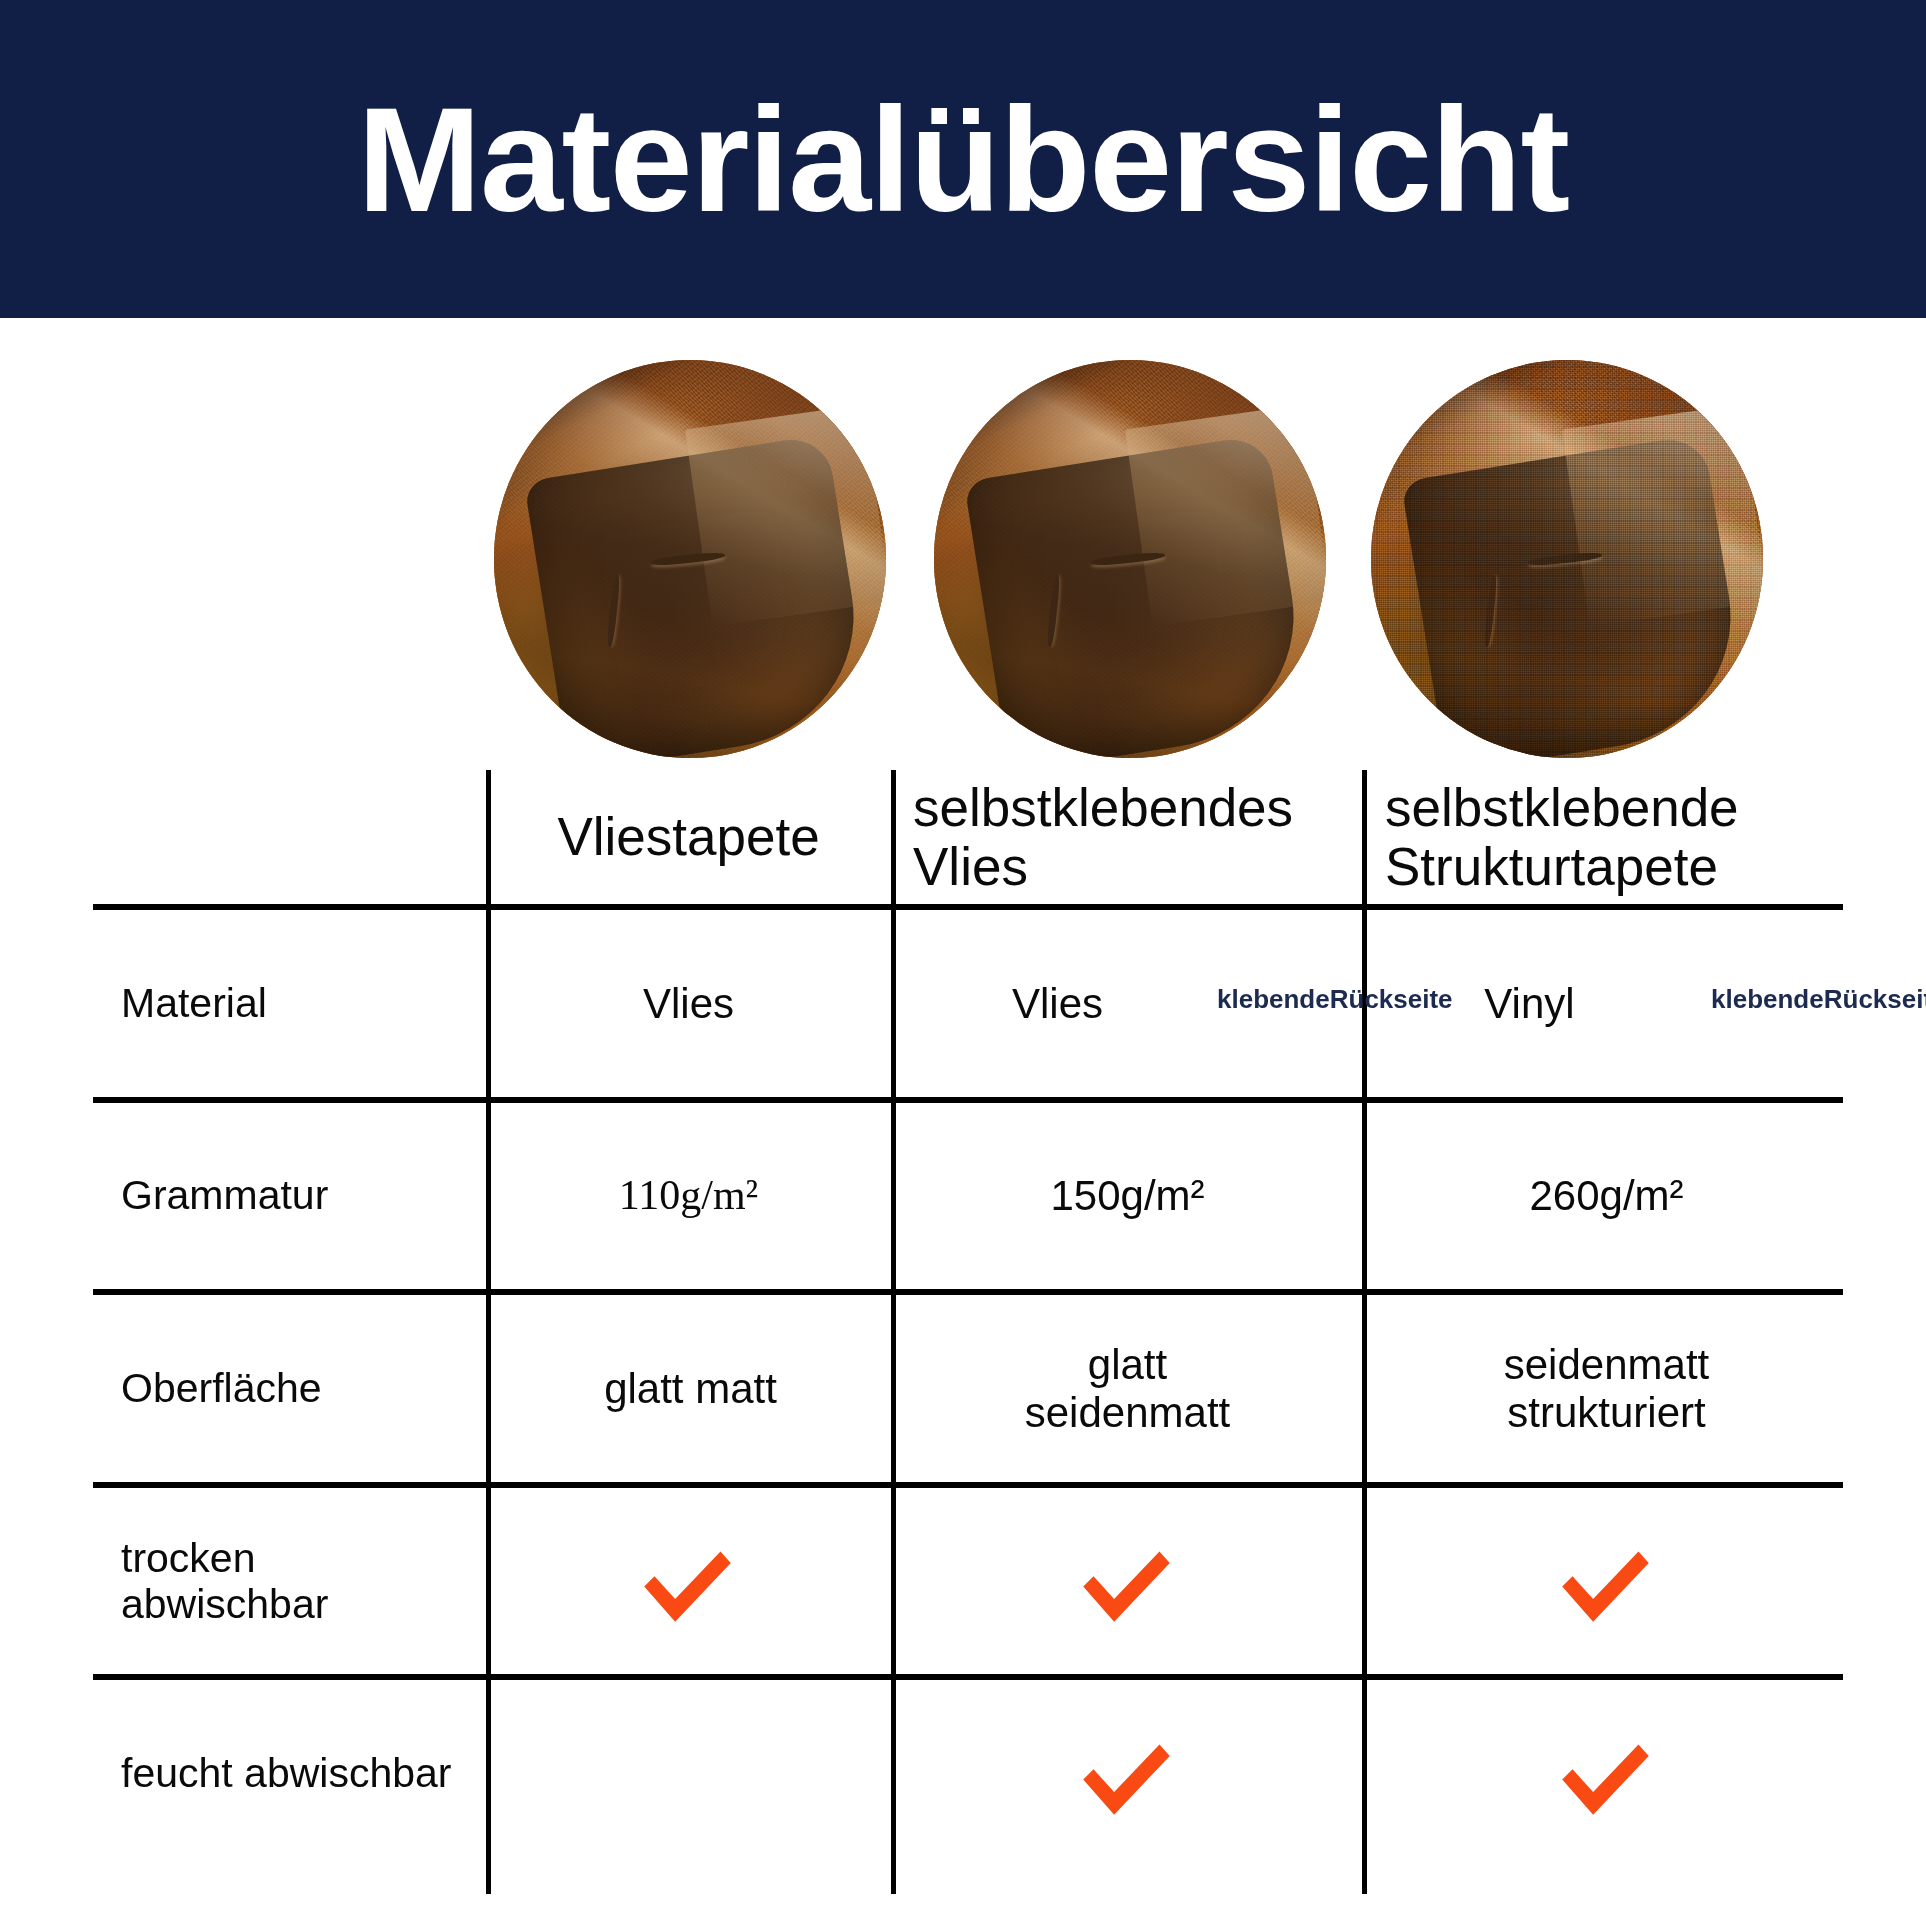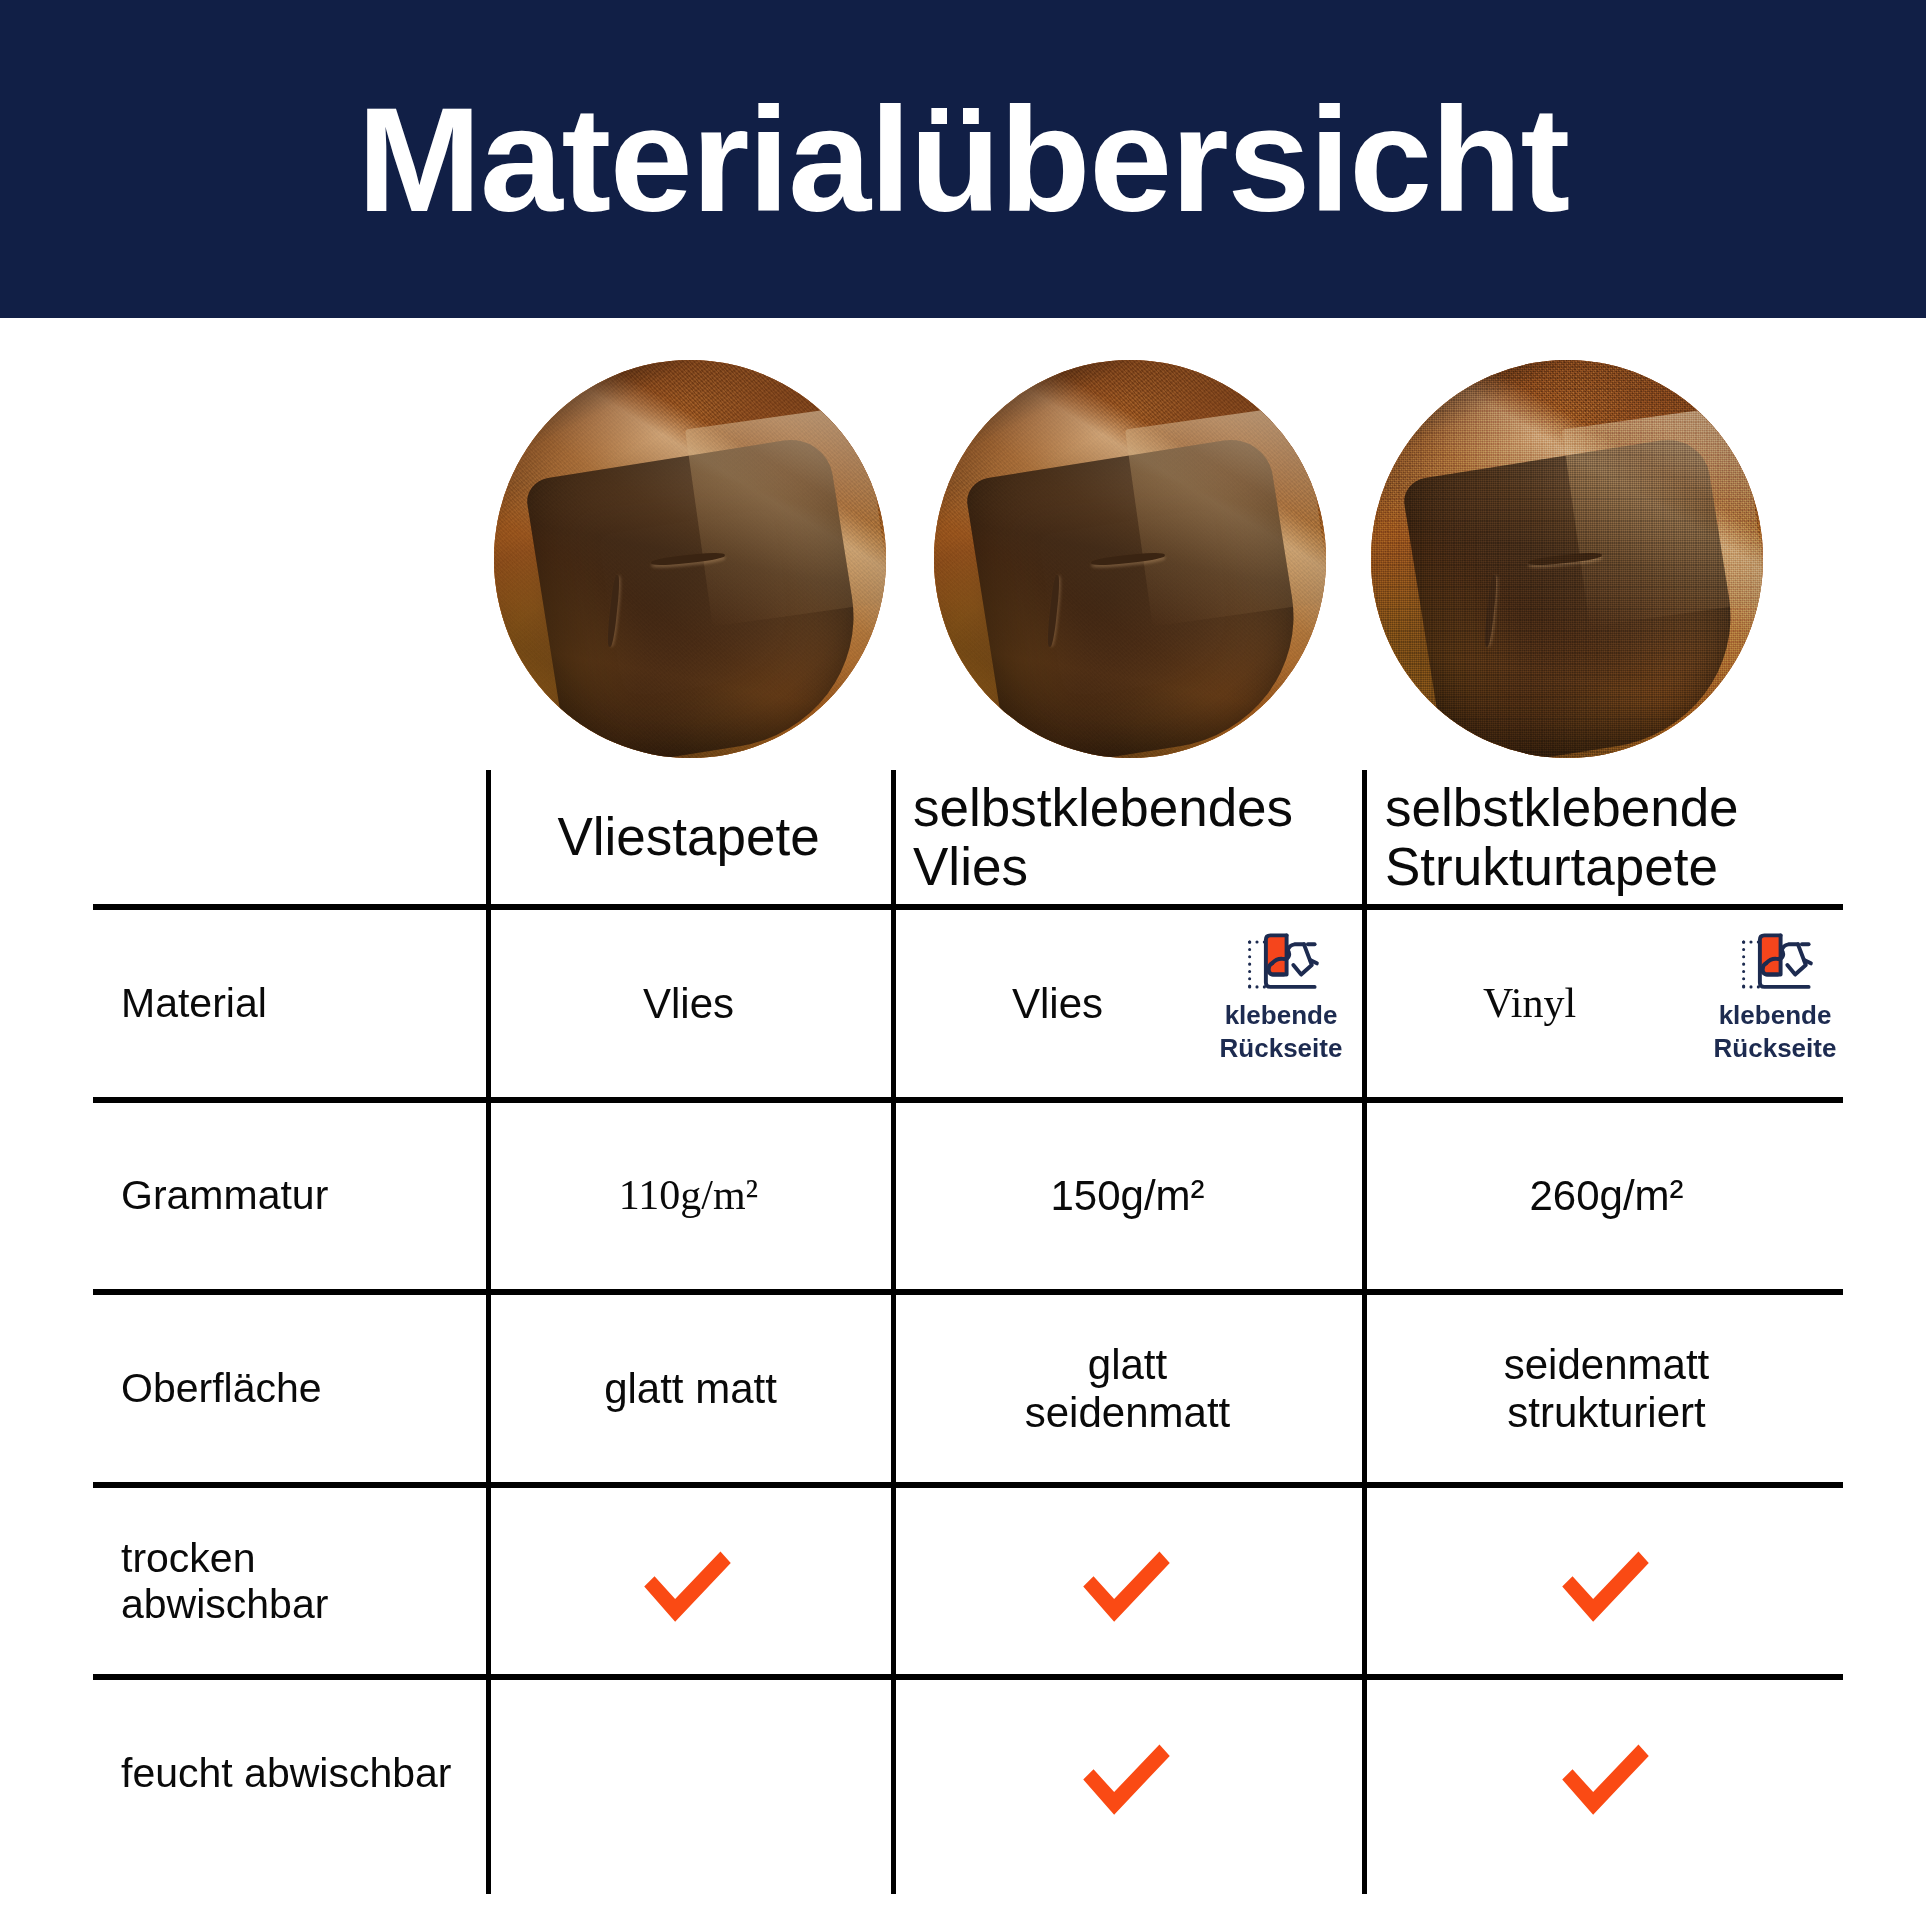--- a/index.html
+++ b/index.html
@@ -150,21 +150,21 @@
     text-align:left;
     font-size:41px;
   }
   .colhead{font-size:53px;}
   .value{font-size:42px;}
 
   
   .badge{
     position:absolute;
     width:128px;height:132px;
-    display:flex;flex-direction:column;align-items:center;
+    display:flex;flex-direction:row;align-items:center;
   }
   .badge svg{display:block;width:94px;height:74px;}
   .badge .btxt{
     color:#1d2b50;
     font-size:26px;
     font-weight:bold;
     line-height:1.14;
     text-align:center;
     margin-top:3.9px;
     white-space:nowrap;
@@ -237,21 +237,21 @@
 
   <div class="cell rowlabel" style="left:93px;top:910px;width:392px;height:187px;">
     <span>Material</span>
   </div>
   <div class="cell value" style="left:491px;top:910px;width:395px;height:187px;">
     <span>Vlies</span>
   </div>
   <div class="cell value" style="left:897px;top:910px;width:321px;height:187px;">
     <span>Vlies</span>
   </div>
-  <div class="cell value" style="left:1369px;top:910px;width:321px;height:187px;font-family:Liberation Serif, serif;">
+  <div class="cell value" style="left:1369px;top:910px;width:321px;height:187px;">
     <span>Vinyl</span>
   </div>
 
   <div class="badge" style="left:1217px;top:932px;">
     <svg viewBox="0 0 146 116">
 
       <g stroke="#1d2b50" stroke-width="5.5" stroke-linecap="round" fill="none" stroke-dasharray="0.1 13">
         <path d="M17 18 L17 98"></path>
         <path d="M17 18 L46 18"></path>
         <path d="M17 98 L46 98"></path>

